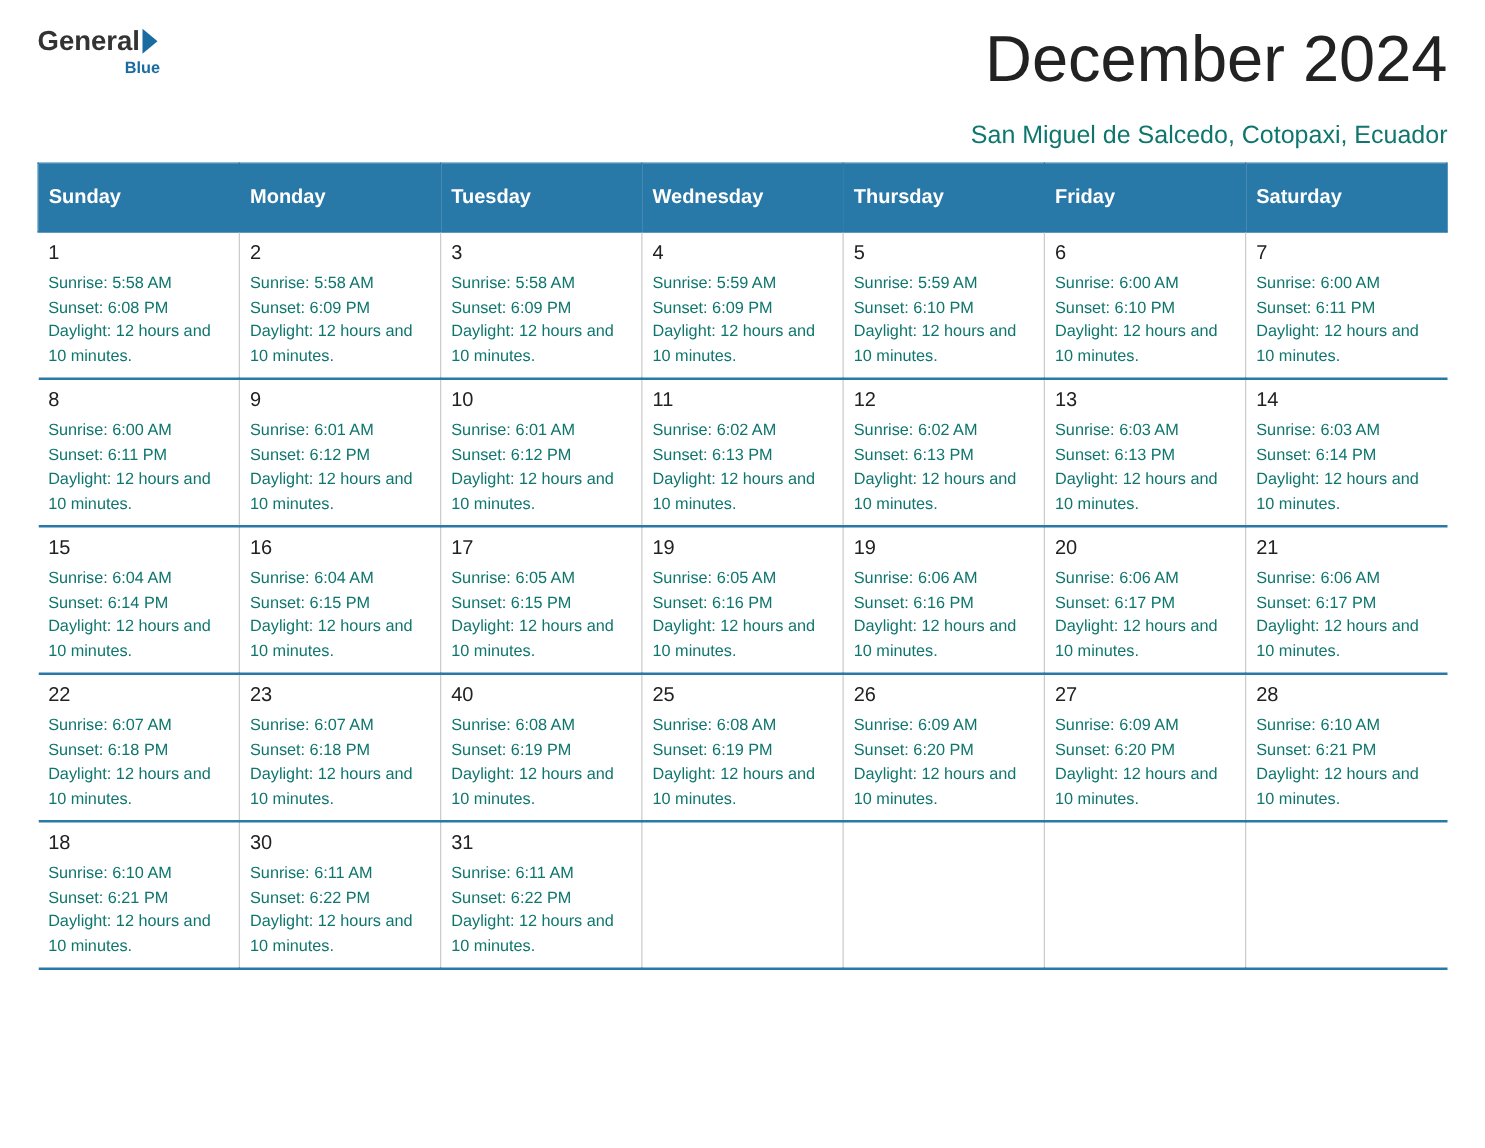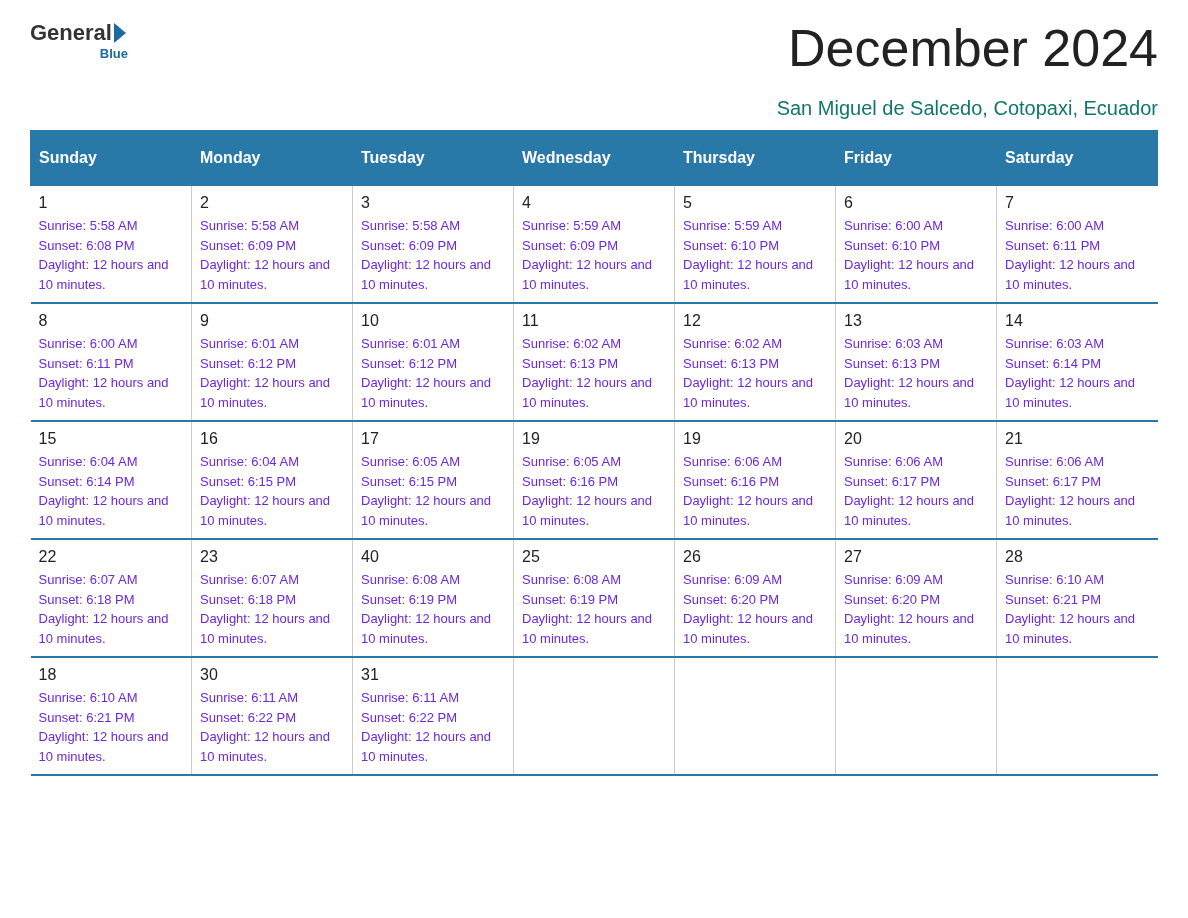--- a/index.html
+++ b/index.html
@@ -91,21 +91,21 @@
     }
     .day-num {
       font-size: 16px;
       font-weight: normal;
       color: #222;
       display: block;
       margin-bottom: 4px;
     }
     .day-info {
       font-size: 13px;
-      color: #6d28d9;
+      color: #0f766e;
       line-height: 1.5;
     }
     .empty-cell {
       background: #fff;
     }
     .logo-line2 {
       font-size: 13px;
       font-weight: bold;
       color: #1a6ba0;
       margin-left: 2px;

